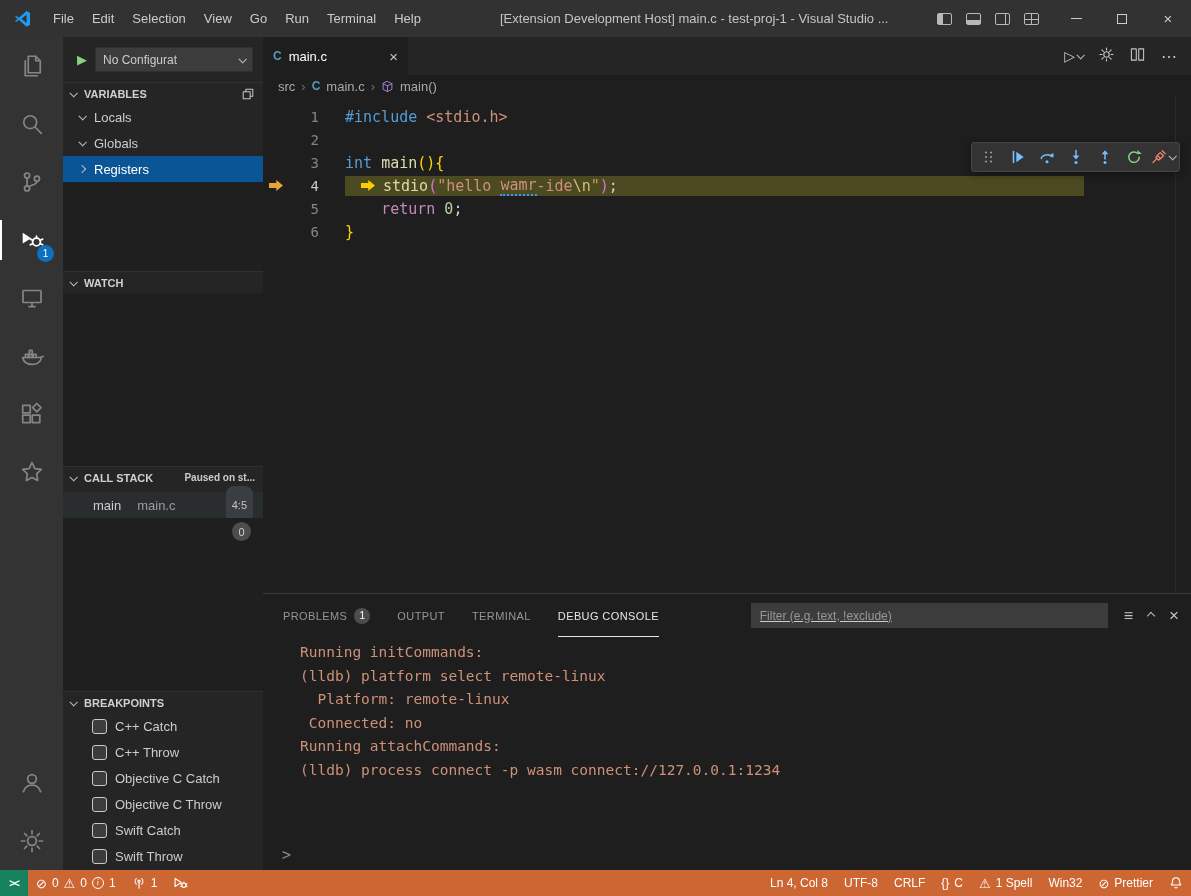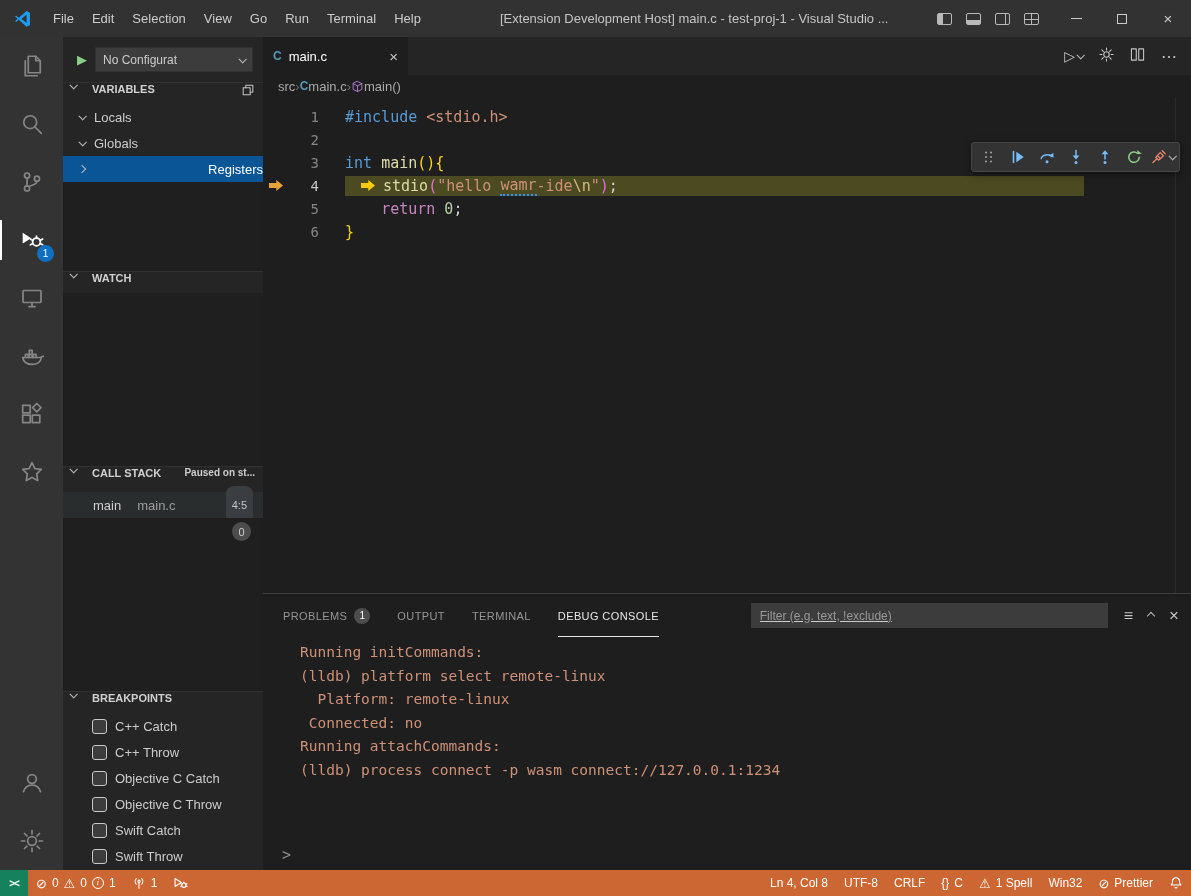--- a/index.html
+++ b/index.html
@@ -38,30 +38,30 @@
 color:#ffffff;font-size:10px;display:flex;align-items:center;justify-content:center;padding:0 2px;}
 svg.icon{fill:none;stroke:currentColor;stroke-width:1.15px;stroke-linecap:round;stroke-linejoin:round;}
 
 
 .sidebar{width:200px;background:#252526;flex:none;display:flex;flex-direction:column;font-size:13px;position:relative;}
 .sb-toolbar{height:45px;display:flex;align-items:center;padding:0 10px 0 14px;gap:8px;flex:none;}
 .play-glyph{color:#89d185;font-size:13px;}
 .launch-select{flex:1;height:25px;background:#3c3c3c;border:1px solid #303031;display:flex;align-items:center;
 padding:0 7px;font-size:12px;color:#cccccc;gap:4px;}
 .launch-label{flex:1;overflow:hidden;white-space:nowrap;}
-.section-header{height:22px;display:flex;align-items:flex-start;gap:16px;padding:0 8px 0 7px;font-size:11px;font-weight:bold;
+.section-header{height:22px;display:flex;align-items:center;gap:8px;padding:0 8px 0 7px;font-size:11px;font-weight:bold;
 color:#d0d0d0;border-top:1px solid #303031;flex:none;}
 .chev{display:inline-block;width:6px;height:6px;border-right:1px solid #bbbbbb;border-bottom:1px solid #bbbbbb;flex:none;}
 .chev.down{transform:rotate(45deg) translateY(-1px);}
 .chev.right{transform:rotate(-45deg);}
 .chev.up{transform:rotate(-135deg);}
 .hdr-icon{margin-left:auto;color:#c5c5c5;display:flex;align-items:center;}
 .tree{flex:none;}
 .tree-row{height:26px;display:flex;align-items:center;padding-left:16px;gap:9px;color:#cccccc;}
-.tree-row.selected{background:#0a5596;color:#ffffff;justify-content:space-between;}
+.tree-row.selected{background:#0a5596;color:#ffffff;}
 .dz{background:#1f1f20;flex:none;}
 .cs-status{margin-left:auto;font-size:10px;font-weight:bold;color:#cccccc;white-space:nowrap;}
 .gap4{height:4px;flex:none;}
 .stack-row{height:26px;background:#2a2d2e;display:flex;align-items:center;padding:0 10px 0 30px;flex:none;}
 .stack-file{margin-left:16px;color:#9d9d9d;}
 .stack-pos{margin-left:auto;background:#3a3d41;color:#c5c5c5;font-size:11px;border-radius:8px;padding:13px 6px;}
 .zero-badge{position:absolute;top:485px;right:12px;width:19px;height:19px;border-radius:50%;background:#4d4d4d;
 color:#cccccc;font-size:11px;display:flex;align-items:center;justify-content:center;}
 .bp-list{flex:none;}
 .bp-row{height:26px;display:flex;align-items:center;padding-left:29px;gap:8px;}
@@ -69,21 +69,21 @@
 .bp-label{color:#cccccc;}
 
 
 .editor-region{flex:1;display:flex;flex-direction:column;min-width:0;position:relative;background:#1e1e1e;}
 .tabbar{height:38px;background:#252526;display:flex;align-items:stretch;flex:none;}
 .tab{width:145px;background:#1e1e1e;display:flex;align-items:center;padding:0 10px;gap:7px;color:#ffffff;font-size:13px;flex:none;}
 .c-glyph{color:#519aba;font-weight:bold;font-size:12px;font-family:"Liberation Sans",sans-serif;}
 .tab-close{margin-left:auto;color:#c5c5c5;font-size:15px;line-height:1;}
 .tab-actions{margin-left:auto;display:flex;align-items:center;gap:16px;padding-right:14px;color:#c5c5c5;}
 .ta-run{display:flex;align-items:center;gap:2px;font-size:14px;}
-.breadcrumbs{height:22px;display:flex;align-items:center;padding-left:15px;font-size:13px;color:#a9a9a9;flex:none;}
+.breadcrumbs{height:22px;display:flex;align-items:center;padding-left:15px;gap:6px;font-size:13px;color:#a9a9a9;flex:none;}
 .bc-sep{color:#6e6e6e;}
 .code-area{flex:1;position:relative;padding-top:8px;font-family:"DejaVu Sans Mono",monospace;font-size:15px;min-height:0;}
 .code-area::after{content:"";position:absolute;top:0;bottom:0;right:15px;width:1px;background:#2a2a2a;}
 .code-line{display:flex;height:23px;align-items:center;}
 .glyph{width:26px;display:flex;justify-content:center;flex:none;}
 .lnum{width:30px;text-align:right;color:#858585;font-size:14px;flex:none;}
 .lspace{width:26px;flex:none;}
 .ltext{display:flex;align-items:center;}
 .code-line.current .lnum{color:#c6c6c6;}
 .code-line.current .ltext{background:#4c4a21;min-width:739px;}

